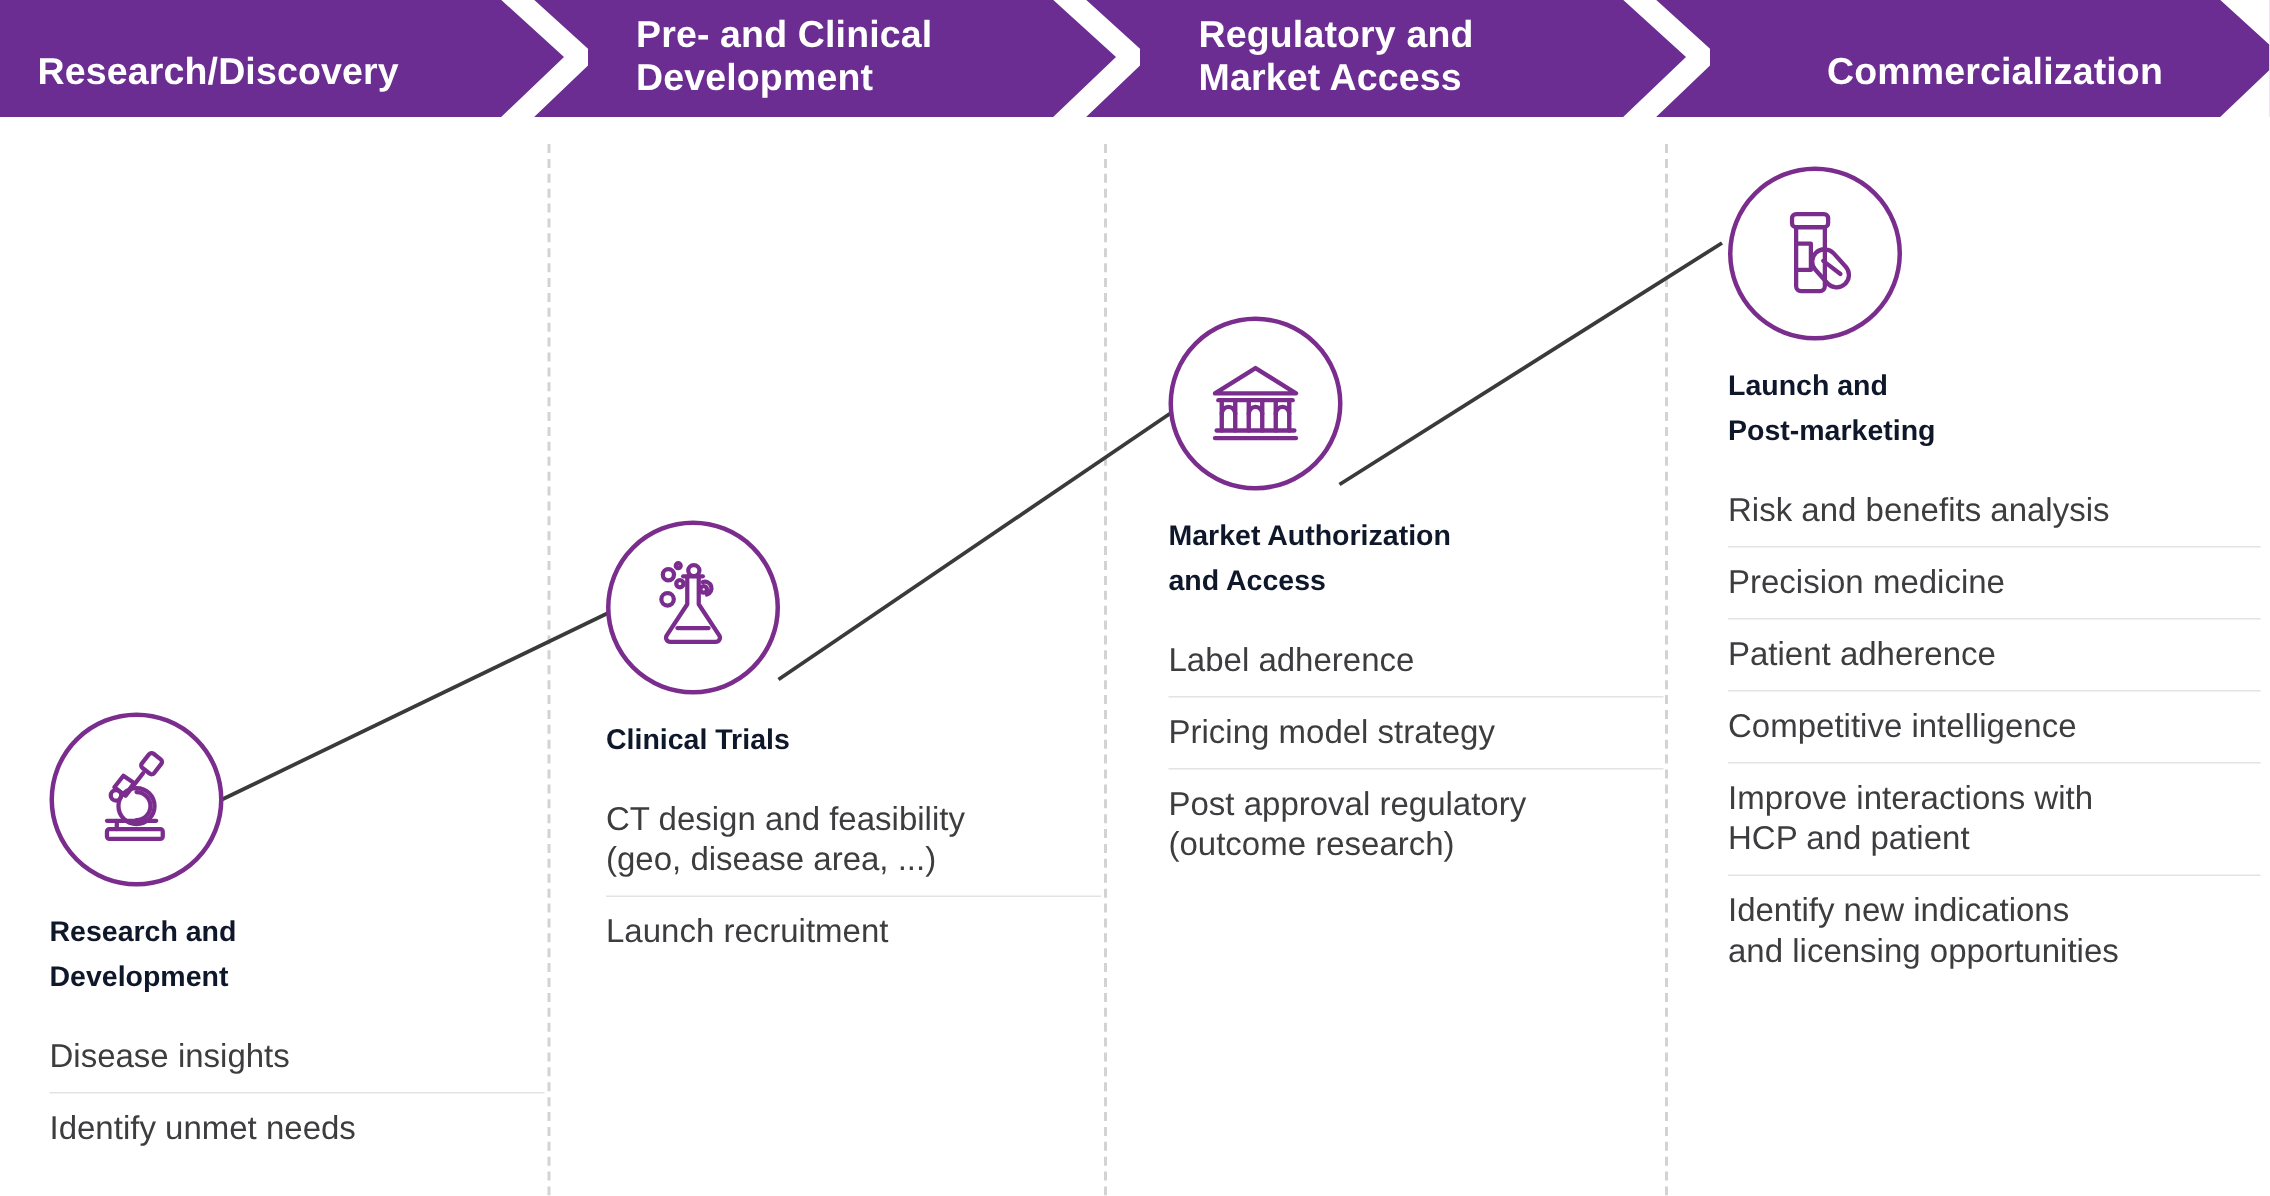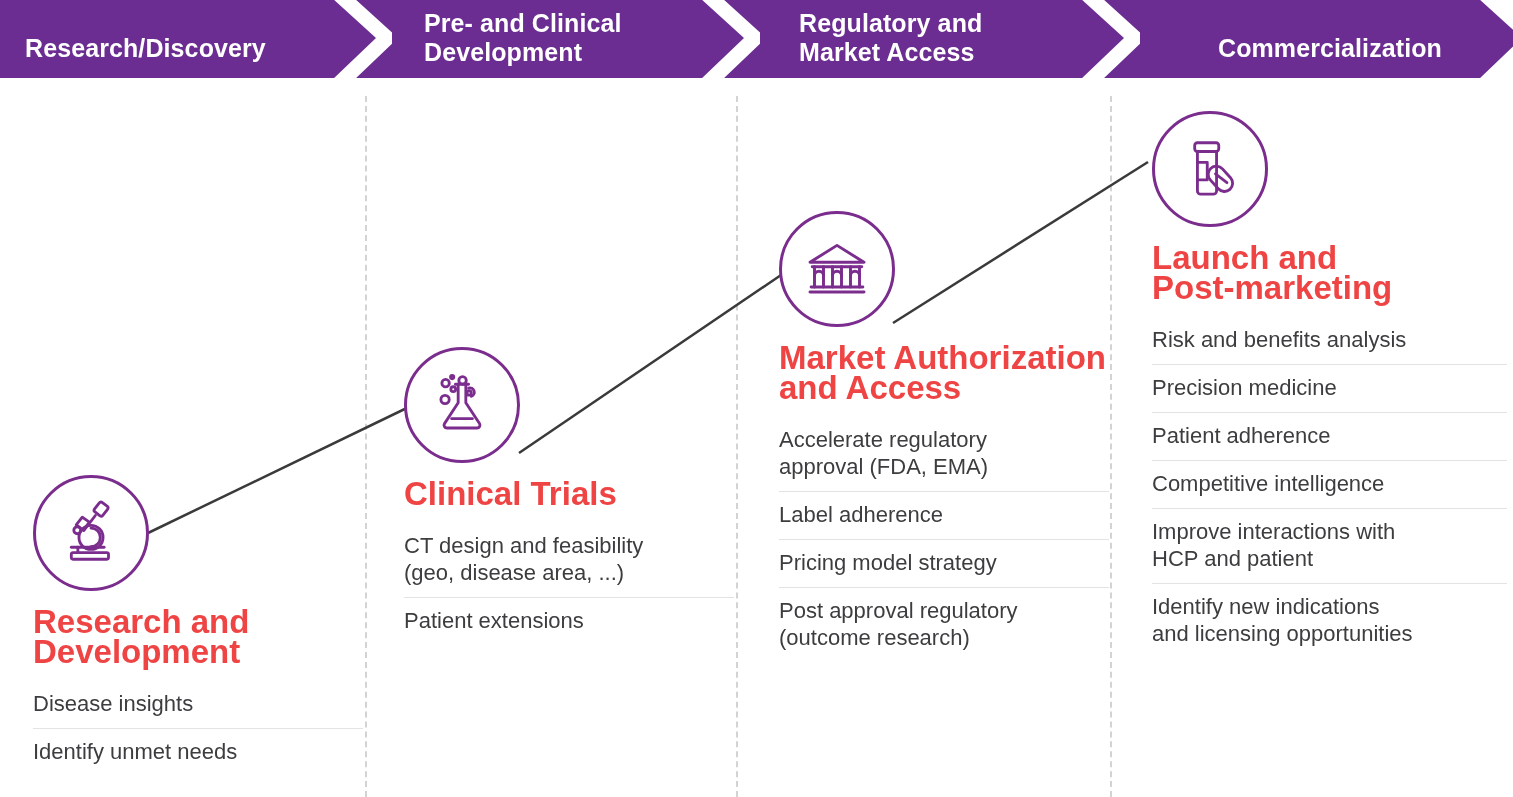--- a/index.html
+++ b/index.html
@@ -85,23 +85,23 @@
   }
   .stage-icon svg {
     position: absolute;
     left: 50%;
     top: 50%;
     transform: translate(-50%, -50%);
     display: block;
   }
   .stage-title {
     margin-top: 16px;
-    color: #ef4444;
+    color: #0f172a;
     font-weight: bold;
-    font-size: 33px;
+    font-size: 19px;
     line-height: 30px;
     white-space: pre-line;
   }
   .stage-items {
     margin-top: 14px;
   }
   .stage-item {
     color: #3d3d3f;
     font-size: 22px;
     line-height: 27px;
@@ -195,42 +195,40 @@
       <circle cx="24" cy="17.5" r="2.2"></circle>
       <circle cx="23" cy="6.5" r="1.5"></circle>
       <circle cx="38.5" cy="21" r="2.0"></circle>
       <path d="M38 16.5 a4 4 0 0 1 2.5 7.6"></path>
     </svg>
   </div>
   <div class="stage-title">Clinical Trials</div>
   <div class="stage-items">
     <div class="stage-item">CT design and feasibility
 (geo, disease area, ...)</div>
-    <div class="stage-item">Patient extensions</div>
+    <div class="stage-item">Launch recruitment</div>
   </div>
 </div>
 
 <div class="stage" style="left:779px;top:211px;">
   <div class="stage-icon">
     <svg width="72" height="72" viewBox="0 0 64 64" fill="none" stroke="#7b2d8e" stroke-width="2.6" stroke-linecap="round" stroke-linejoin="round">
       <path d="M8 26 L32 11 L56 26 Z"></path>
       <path d="M10 30 H54"></path>
       <path d="M12 30 V48 M20 30 V48 M28 30 V48 M36 30 V48 M44 30 V48 M52 30 V48"></path>
       <path d="M12 38 a4 4 0 0 1 8 0"></path>
       <path d="M28 38 a4 4 0 0 1 8 0"></path>
       <path d="M44 38 a4 4 0 0 1 8 0"></path>
       <path d="M9 48 H55"></path>
       <path d="M8 52.5 H56"></path>
     </svg>
   </div>
   <div class="stage-title">Market Authorization
 and Access</div>
   <div class="stage-items">
-    <div class="stage-item">Accelerate regulatory
-approval (FDA, EMA)</div>
     <div class="stage-item">Label adherence</div>
     <div class="stage-item">Pricing model strategy</div>
     <div class="stage-item">Post approval regulatory
 (outcome research)</div>
   </div>
 </div>
 
 <div class="stage" style="left:1152px;top:111px;width:355px;">
   <div class="stage-icon">
     <svg width="70" height="70" viewBox="0 0 64 64" fill="none" stroke="#7b2d8e" stroke-width="2.6" stroke-linecap="round" stroke-linejoin="round">

